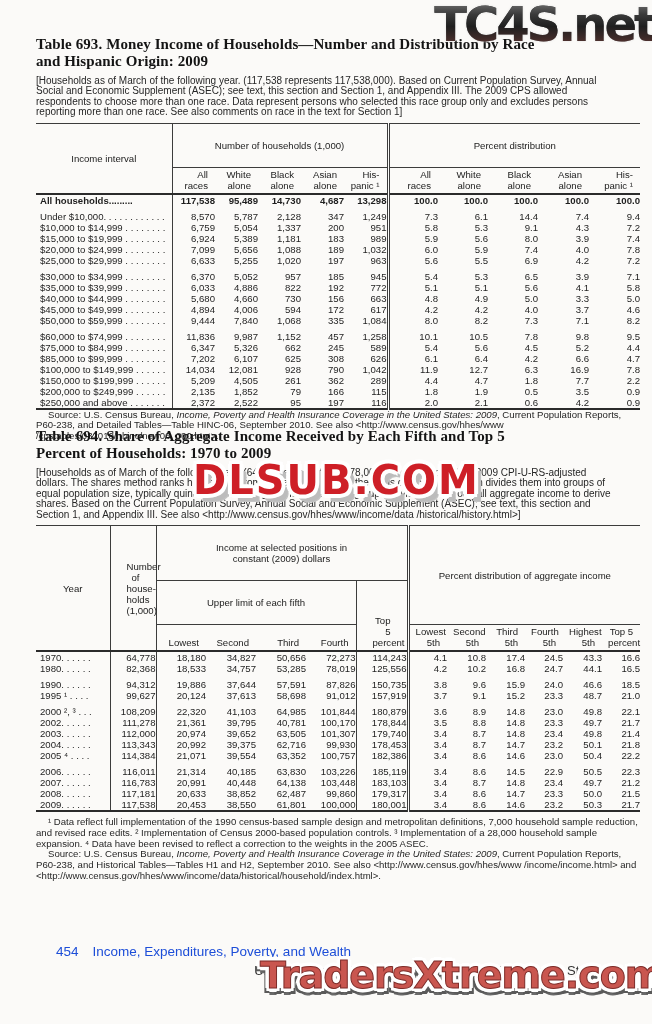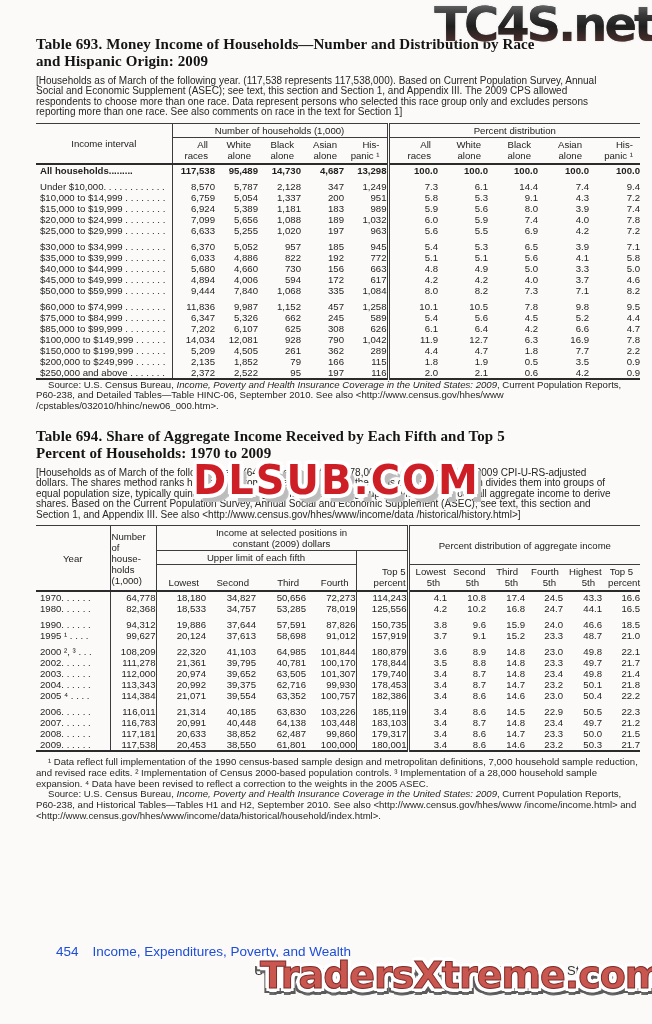--- a/index.html
+++ b/index.html
@@ -12,29 +12,29 @@
   .sec693{top:36px;}
   .sec694{top:428px;}
 
   .tbl-title{font-family:"Liberation Serif",serif;font-weight:bold;font-size:15px;
              line-height:17px;margin:0 0 6px 0;white-space:pre-line;letter-spacing:.1px;color:#141414;}
   .headnote{font-size:10px;line-height:10.4px;margin:0 0 5px 0;width:582px;color:#262626;}
 
   table.tbl{border-collapse:collapse;table-layout:fixed;width:604px;
             border-top:1px solid #3c3c3c;border-bottom:2px solid #2b2b2b;
             font-size:9.6px;line-height:11px;}
-  .tbl th{font-weight:normal;padding:1px;color:#222;}
+  .tbl th{font-weight:normal;padding:16px;color:#222;}
   .tbl td{padding:0;}
   .grp{border-bottom:1px solid #3c3c3c;text-align:center;padding:2px 0 1px 0;}
   .colheads th{vertical-align:bottom;text-align:right;padding:1px 7px 2px 6px;}
   .hb{border-bottom:2px solid #2b2b2b;}           
   .sep-l{border-left:1px solid #3c3c3c;}
   .sep-d{border-left:3px double #3c3c3c;}
   .stub-h{text-align:center;vertical-align:middle;}
-  .ctr{text-align:left;vertical-align:middle;}
+  .ctr{text-align:right;vertical-align:middle;}
   .num{text-align:right;padding:0 7px 0 0;vertical-align:bottom;}
   td.stub{text-align:left;padding-left:4px;overflow:hidden;white-space:nowrap;vertical-align:bottom;}
   tr.gap td{padding-top:5px;}
   tr.bold{font-weight:bold;}
   .footnote{font-size:9.6px;line-height:10.8px;margin:5px 0 0 0;text-indent:12px;color:#262626;}
   .source{font-size:9.6px;line-height:10.8px;margin:0;text-indent:12px;color:#262626;}
 
   
   .footer-left{position:absolute;left:56px;top:944px;font-size:13.5px;color:#1d4ed8;}
   .footer-left .pgnum{margin-right:14px;}

